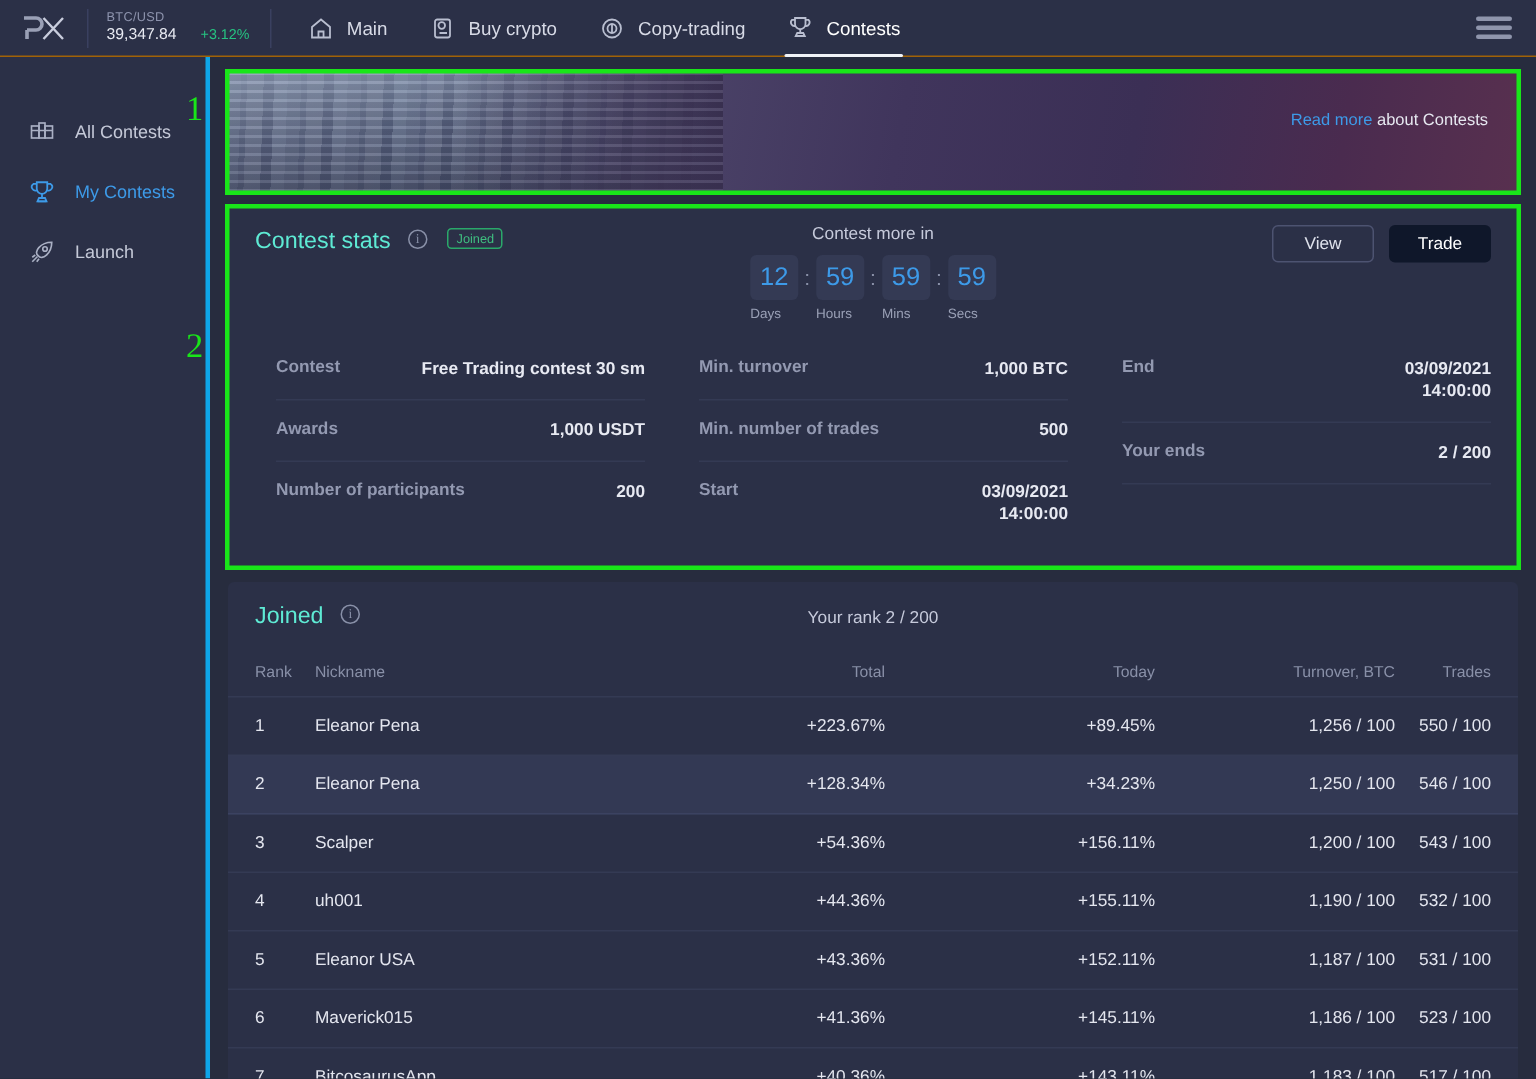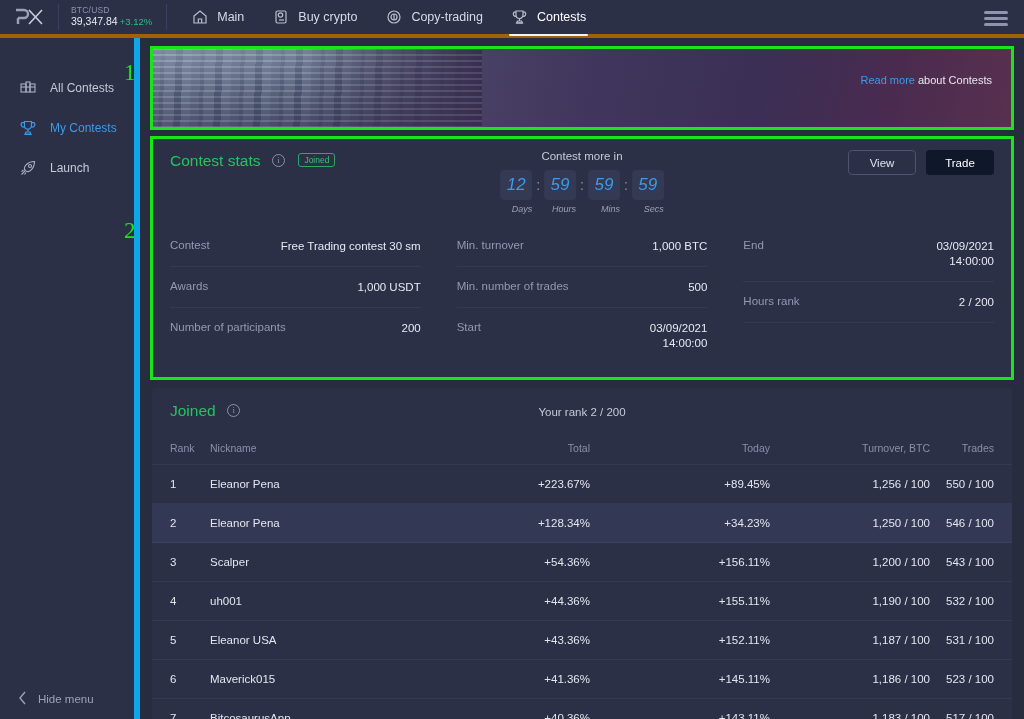--- a/index.html
+++ b/index.html
@@ -9,50 +9,50 @@
     font-family: "Liberation Sans", sans-serif;
     overflow: hidden;
   }
   body { position: relative; }
 
   
   .topnav {
     position: absolute; top: 0; left: 0; width: 1024px; height: 38px;
     background: #2b3047;
     display: flex; align-items: center;
-    border-bottom: 4px solid #a16207;
+    border-bottom: 1px solid #a16207;
   }
   .brand { width: 58px; display: flex; align-items: center; justify-content: center; height: 38px; }
   .brand svg { display: block; }
   .nav-div { width: 1px; height: 26px; background: #3a4060; }
   .ticker { padding: 0 14px 0 12px; line-height: 1.15; }
   .ticker .pair { font-size: 8.5px; color: #8d93ad; letter-spacing: .2px; }
   .ticker .row2 { font-size: 10.5px; color: #e8eaf2; }
-  .ticker .chg { color: #26c281; font-size: 9.5px; margin-left: 2px; }
+  .ticker .chg { color: #26c281; font-size: 9.5px; margin-left: 16px; }
   .navitems { display: flex; align-items: center; height: 38px; margin-left: 10px; }
   .navitem {
     display: flex; align-items: center; gap: 8px;
     height: 38px; padding: 0 14px; position: relative;
     color: #d7dae6; font-size: 12.5px; cursor: pointer;
   }
   .navitem .ic { width: 18px; height: 18px; display: inline-flex; align-items: center; justify-content: center; color: #b9bed0; }
   .navitem.active { color: #ffffff; }
   .navitem.active::after {
     content: ""; position: absolute; left: 12px; right: 12px; bottom: 0;
     height: 2px; background: #f1f3f8; border-radius: 1px;
   }
   .caret { width: 0; height: 0; border-left: 4px solid transparent; border-right: 4px solid transparent;
            border-top: 4px solid #9aa0b6; margin-left: 2px; }
   .hamburger { position: absolute; right: 16px; top: 11px; width: 24px; display: flex; flex-direction: column; gap: 3px; cursor: pointer; }
   .hamburger i { display: block; height: 3px; border-radius: 2px; background: #8f95ac; }
 
   
   .sidebar {
     position: absolute; top: 38px; left: 0; width: 140px; height: 681px;
-    background: #2b3047; border-right: 6px solid #0ea5e9;
+    background: #2b3047; border-right: 3px solid #0ea5e9;
   }
   .side-item {
     display: flex; align-items: center; gap: 12px;
     height: 40px; padding-left: 18px; cursor: pointer;
     color: #c5c9d8; font-size: 12px;
   }
   .side-item .sic { width: 20px; height: 20px; display: inline-flex; align-items: center; justify-content: center; color: #aab0c4; }
   .side-item.sel { color: #3d9ae8; }
   .side-item.sel .sic { color: #3d9ae8; }
   .side-items { padding-top: 30px; }
@@ -101,40 +101,40 @@
   .banner-title { color: #fff; font-size: 17.5px; font-weight: bold; }
   .banner-sub { color: #b9bbcf; font-size: 11px; margin-top: 9px; }
   .banner-right { position: absolute; right: 20px; top: 24px; text-align: right; z-index: 3; font-size: 11px; color: #e6e8f0; line-height: 16px; width: 150px; }
   .banner-right a { color: #3d9ae8; text-decoration: none; cursor: pointer; }
 
   
   .card { position: absolute; background: #2b3047; border-radius: 4px; }
 
   .stats-card { left: 12px; top: 100px; width: 860px; height: 240px; }
   .stats-head { display: flex; align-items: flex-start; padding: 14px 18px 0 18px; position: relative; }
-  .card-title { color: #22c55e; font-size: 15.5px; }
+  .card-title { color: #5eead4; font-size: 15.5px; }
   .info-ic { width: 13px; height: 13px; border: 1px solid #8990a8; border-radius: 50%; color: #8990a8;
              font-size: 9px; line-height: 11px; text-align: center; display: inline-block; margin-left: 7px; vertical-align: 3px;
              font-family: "Liberation Serif", serif; }
   .badge-joined { display: inline-block; margin-left: 9px; vertical-align: 3px; border: 1px solid #2aa86a;
                   color: #3fbf80; border-radius: 3px; font-size: 8.5px; padding: 1px 5px; }
   .ends-wrap { position: absolute; left: 50%; transform: translateX(-50%); top: 12px; text-align: center; }
   .ends-label { color: #c6cadb; font-size: 11.5px; }
   .timer { display: flex; align-items: flex-start; gap: 4px; margin-top: 8px; }
-  .tcell { text-align: right; font-style: italic; }
+  .tcell { text-align: left; }
   .tbox { width: 32px; height: 30px; background: #343a54; border-radius: 4px; color: #3d9ae8;
           font-size: 17px; display: flex; align-items: center; justify-content: center; }
   .tlab { color: #9aa0b6; font-size: 9px; margin-top: 4px; }
   .colon { color: #8990a8; font-size: 14px; line-height: 30px; }
   .btns { position: absolute; right: 18px; top: 12px; display: flex; gap: 10px; }
   .btn { height: 25px; border-radius: 4px; font-size: 11.5px; display: flex; align-items: center; justify-content: center; cursor: pointer; }
   .btn-view { width: 68px; border: 1px solid #4d5371; color: #dfe2ec; background: transparent; }
   .btn-trade { width: 68px; background: #0f172a; color: #fff; border: none; }
 
-  .stats-grid { position: absolute; left: 18px; top: 88px; right: 18px; display: flex; gap: 0; }
+  .stats-grid { position: absolute; left: 32px; top: 88px; right: 18px; display: flex; gap: 0; font-weight: bold; }
   .stats-col { flex: 1; padding: 0 18px; }
   .stats-col:first-child { padding-left: 0; }
   .stats-col:last-child { padding-right: 0; }
   .srow { display: flex; justify-content: space-between; align-items: flex-start;
           border-bottom: 1px solid #343a54; padding: 13px 0 12px 0; }
   .srow:last-child { border-bottom: none; }
   .skey { color: #9399b1; font-size: 11.5px; }
   .sval { color: #e7e9f2; font-size: 11.5px; text-align: right; white-space: pre-line; line-height: 15px; }
 
   .rank-card { left: 12px; top: 350px; width: 860px; height: 380px; }
@@ -262,28 +262,20 @@
           <circle cx="11" cy="7" r="1.5"></circle>
             <path d="M6 12 L2.5 15.5"></path>
             <path d="M4.5 11 L2.5 12.5"></path>
             <path d="M7 13.5 L5.5 15.5"></path>
         </svg>
       </span>
       <span>Launch</span>
     </div>
   </div>
 
-  <div class="hide-menu">
-    <span>
-      <svg width="10" height="14" viewBox="0 0 10 14" fill="none" stroke="#9ba1b6" stroke-width="1.4">
-          <path d="M7 1 L2 7 L7 13"></path>
-        </svg>
-    </span>
-    <span>Hide menu</span>
-  </div>
 </div>
 
 <div class="main">
 
   <div class="banner">
     <div class="city"></div>
     <div class="banner-right">
       <a>Read more</a><span> about Contests</span>
     </div>
   </div>
@@ -359,21 +351,21 @@
         </div>
       </div>
 
       <div class="stats-col">
         <div class="srow">
           <span class="skey">End</span>
           <span class="sval">03/09/2021
 14:00:00</span>
         </div>
         <div class="srow">
-          <span class="skey">Hours rank</span>
+          <span class="skey">Your ends</span>
           <span class="sval">2 / 200</span>
         </div>
         <div class="srow" style="border-bottom:none">
           <span class="skey"></span>
           <span class="sval"></span>
         </div>
       </div>
     </div>
   </div>
 

